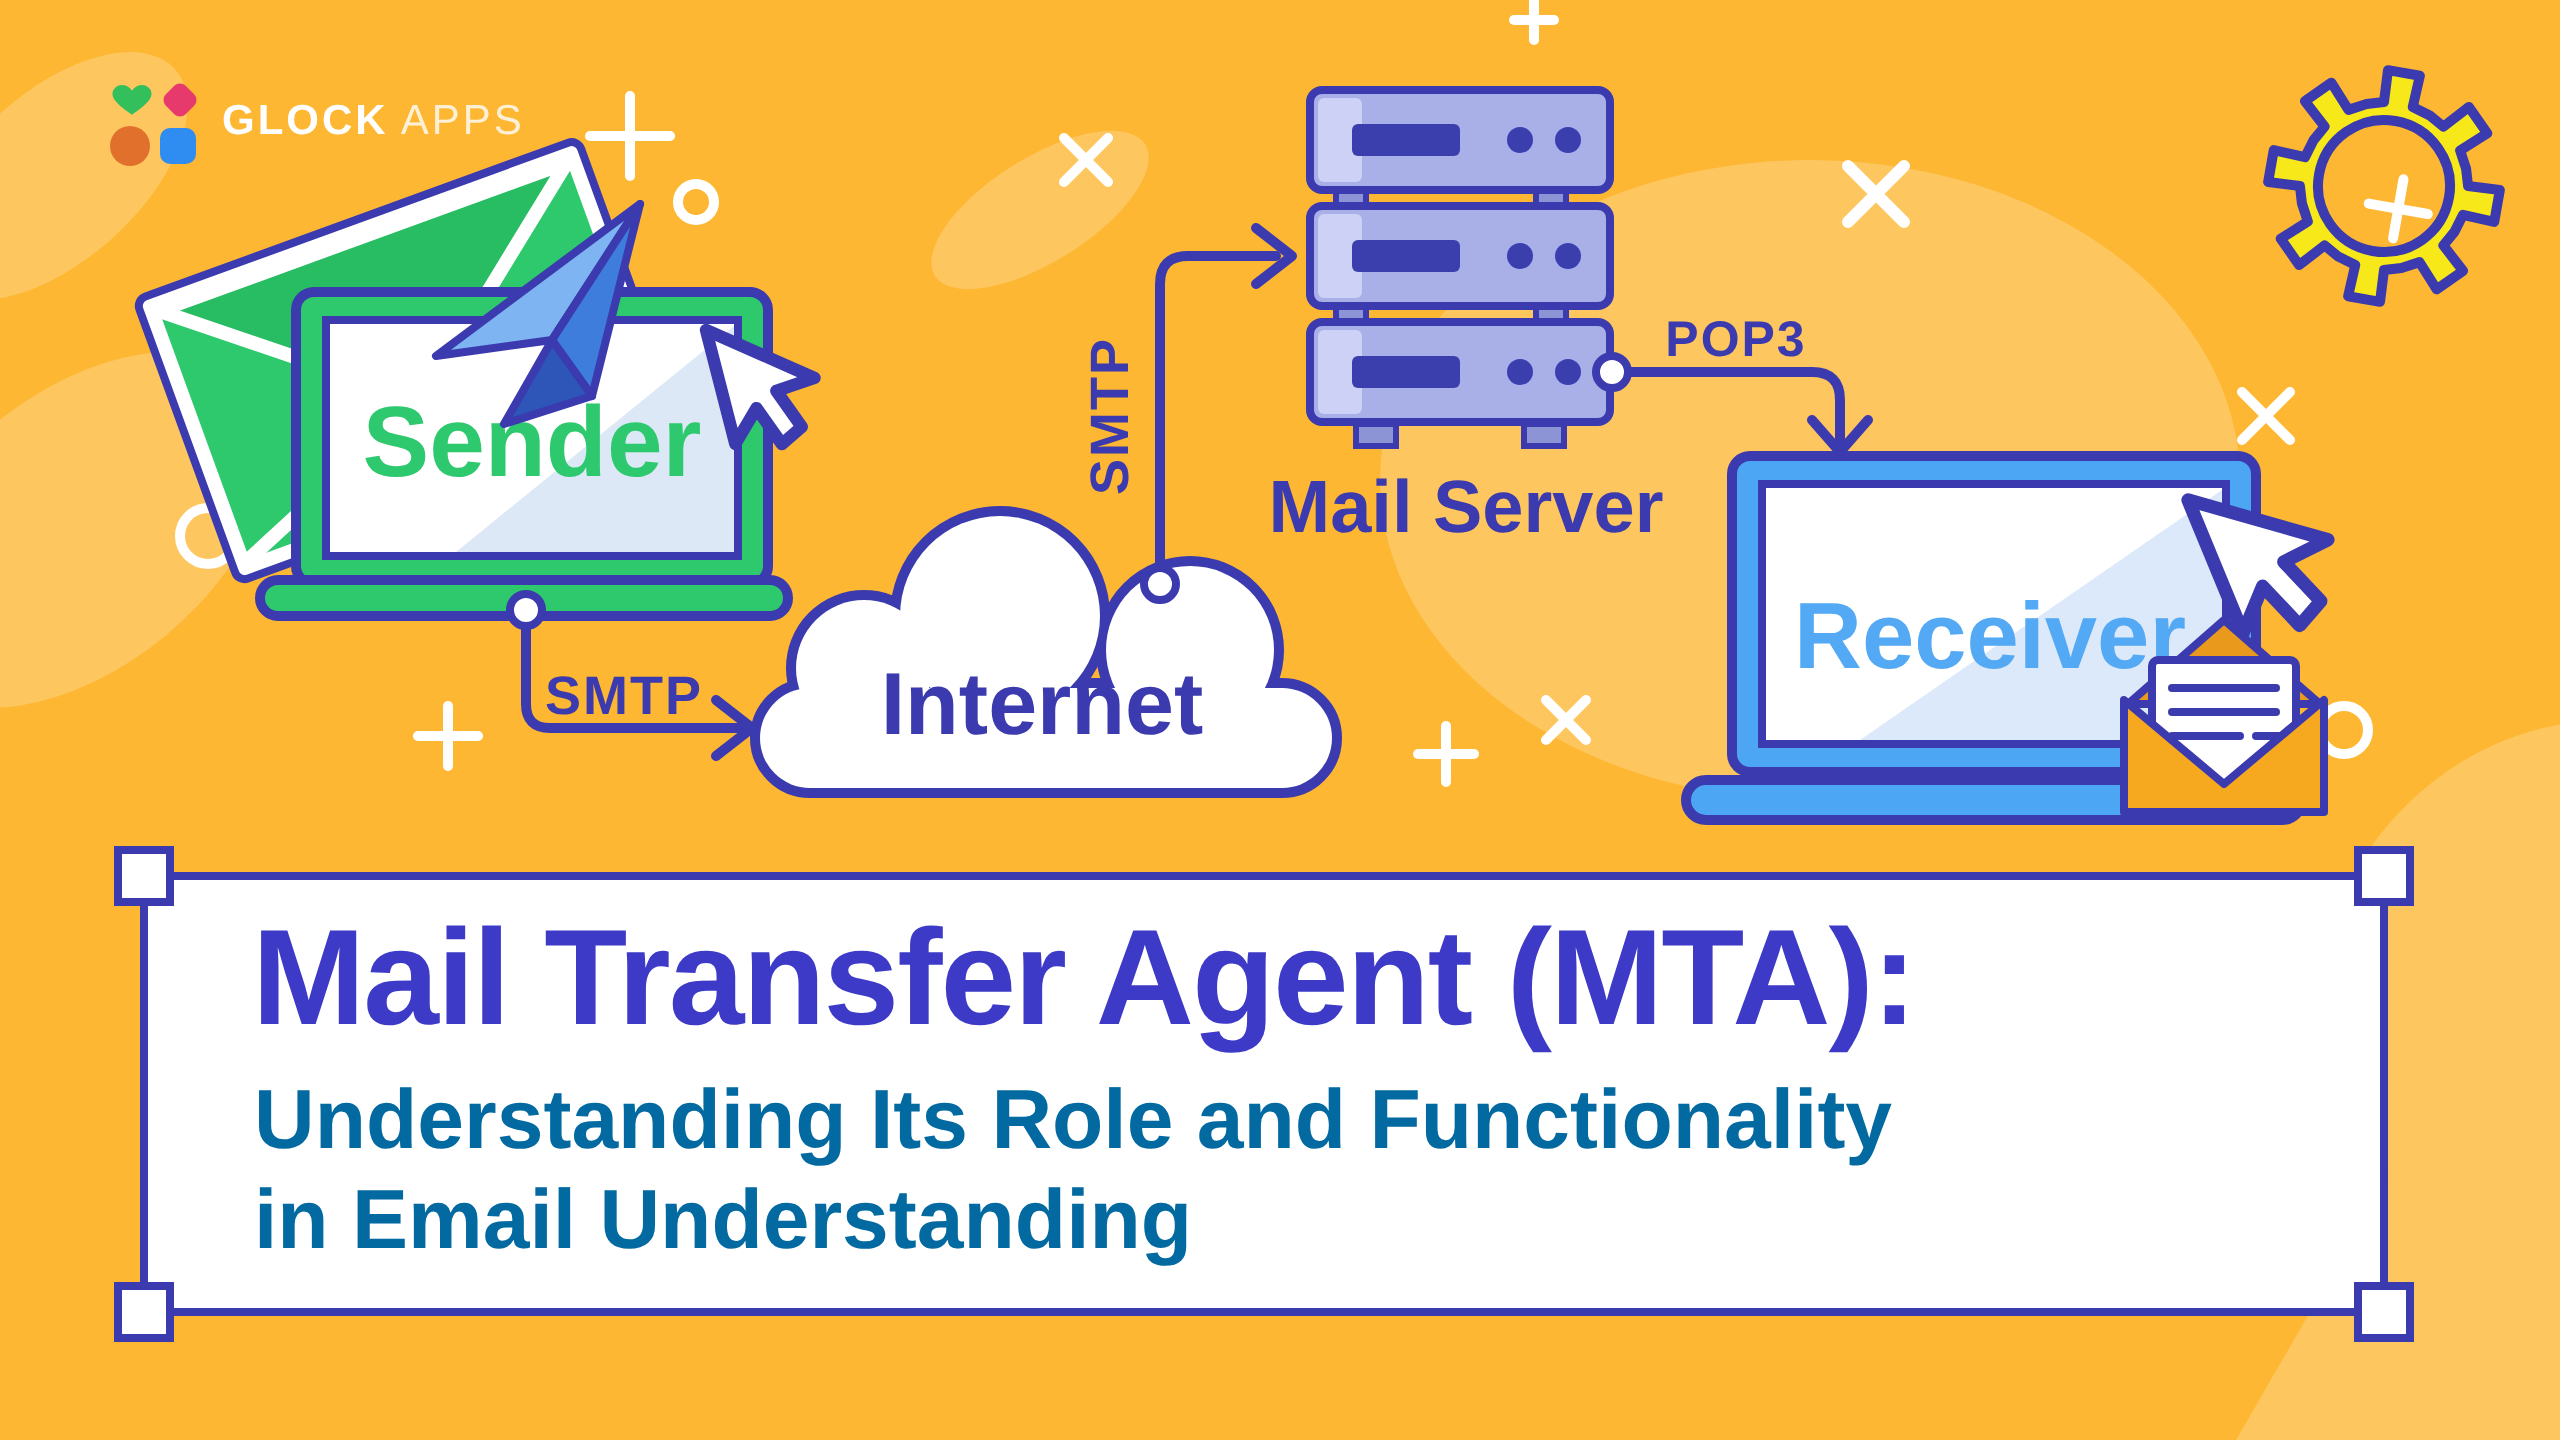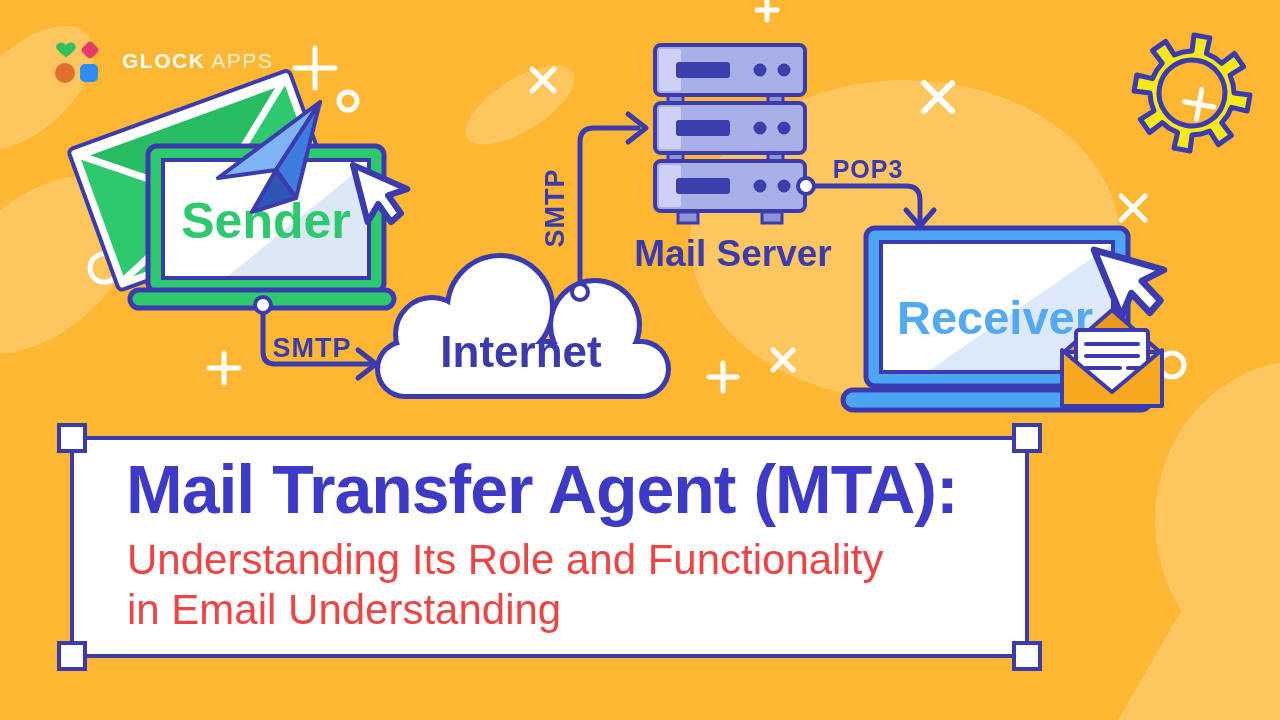--- a/index.html
+++ b/index.html
@@ -7,48 +7,48 @@
     position:relative;width:1280px;height:720px;overflow:hidden;
     background:#fdb733;
     font-family:"Liberation Sans", sans-serif;
   }
   svg{position:absolute;left:0;top:0;}
   svg text{font-family:"Liberation Sans", sans-serif;font-weight:bold;}
   .lbl-blue{fill:#3b3aae;}
   .lbl-green{fill:#2ec96f;}
   .lbl-ltblue{fill:#54a9f4;}
   
-  .logo{position:absolute;left:55px;top:40px;display:flex;align-items:center;gap:23px;z-index:5;}
+  .logo{position:absolute;left:55px;top:40px;display:flex;align-items:center;gap:12px;z-index:5;}
   .logo-tiles{position:relative;width:44px;height:42px;}
   .tile{position:absolute;}
   .tile-heart{left:0;top:0;width:22px;height:20px;}
   .tile-diamond{left:26px;top:1px;width:14px;height:14px;background:#e63a6d;border-radius:4px;transform:rotate(45deg);transform-origin:center;margin:2px;}
   .tile-circle{left:0;top:23px;width:20px;height:20px;border-radius:50%;background:#e2702d;}
   .tile-square{left:25px;top:24px;width:18px;height:18px;border-radius:5px;background:#2f8cf0;}
   .logo-text{font-size:21px;letter-spacing:1.5px;color:#fff;white-space:nowrap;}
   .logo-text .primary{font-weight:bold;}
   .logo-text .secondary{font-weight:normal;opacity:.8;margin-left:6px;}
   
   .banner{
-    position:absolute;left:70px;top:436px;width:959px;height:222px;z-index:4;
+    position:absolute;left:70px;top:436px;width:1124px;height:222px;z-index:4;
     background:#ffffff;border:4px solid #3b3aae;box-sizing:border-box;
   }
   .handle{
     position:absolute;width:22px;height:22px;background:#fff;border:4px solid #3b3aae;
   }
   .handle.tl{left:-17px;top:-17px;}
   .handle.tr{right:-17px;top:-17px;}
   .handle.bl{left:-17px;bottom:-17px;}
   .handle.br{right:-17px;bottom:-17px;}
   .banner-title{
     margin:14px 0 0 52px;font-size:68px;font-weight:bold;color:#3e3ac8;
     letter-spacing:-1px;line-height:1.05;white-space:nowrap;
   }
   .banner-subtitle{
-    margin:10px 0 0 53px;font-size:42px;font-weight:normal;color:#ef4444;
+    margin:10px 0 0 53px;font-size:42px;font-weight:bold;color:#0369a1;
     line-height:1.17;letter-spacing:0px;
   }
 </style>
 </head>
 <body>
 
 <div class="canvas">
 
 <svg width="1280" height="720" viewBox="0 0 1280 720">
 

